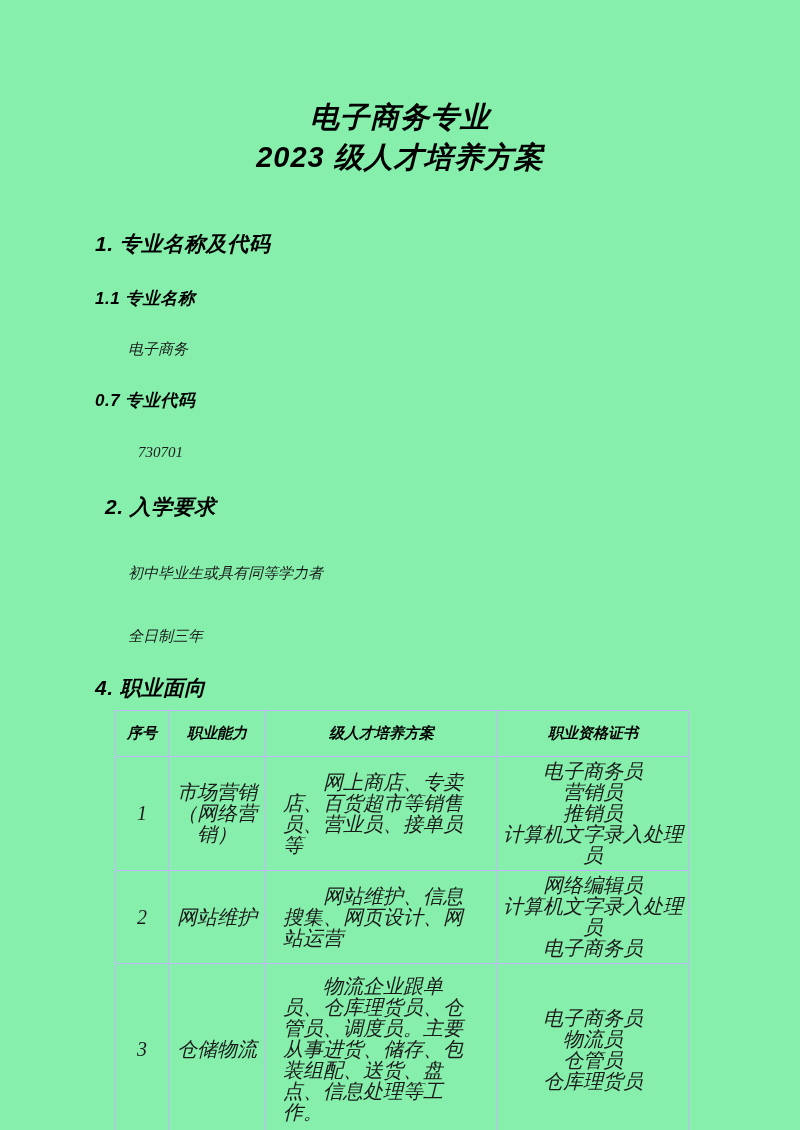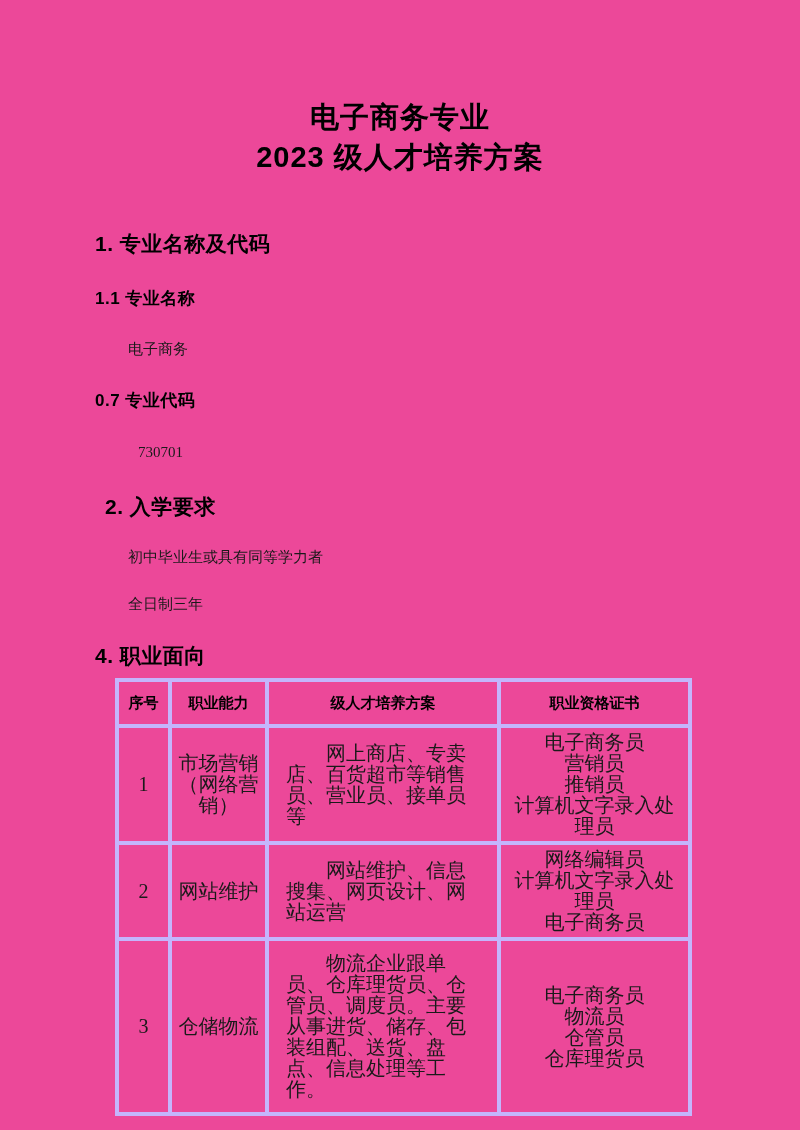--- a/index.html
+++ b/index.html
@@ -2,24 +2,25 @@
 <html><head>
 <meta charset="utf-8">
 <style>
   * { box-sizing: border-box; }
   html, body { margin: 0; padding: 0; background: #ffffff; }
   .page {
     position: relative;
     width: 800px;
     height: 1130px;
     margin: 0 auto;
-    background: #ec4899;
+    background: #86efac;
     overflow: hidden;
     font-family: "Liberation Serif", "DejaVu Serif", serif;
     color: #1a1a1a;
+    font-style: italic;
   }
   .doc-title {
     padding-top: 97px;
     text-align: center;
     font-family: "Liberation Sans", "DejaVu Sans", sans-serif;
     font-weight: 700;
     font-size: 29px;
     line-height: 40px;
     color: #000000;
     letter-spacing: 1px;
@@ -43,31 +44,31 @@
   }
   .body-text {
     font-size: 15px;
     line-height: 19px;
     padding-left: 33px;
     color: #1a1a1a;
   }
   .mt-title-h1 { margin-top: 54px; }
   .mt-31 { margin-top: 31px; }
   .mt-32 { margin-top: 32px; margin-left: 10px; }
-  .mt-28 { margin-top: 28px; }
+  .mt-28 { margin-top: 44px; }
   .mt-29 { margin-top: 29px; }
 
   table.career {
     margin: 9px 0 0 20px;
     border-collapse: collapse;
     table-layout: fixed;
     width: 573px;
   }
   table.career th, table.career td {
-    border: 4px solid #c4b5fd;
+    border: 1px solid #c4b5fd;
   }
   table.career th {
     font-family: "Liberation Sans", "DejaVu Sans", sans-serif;
     font-weight: 700;
     font-size: 15px;
     height: 46px;
     text-align: center;
     vertical-align: middle;
     color: #000000;
     padding: 2px;

